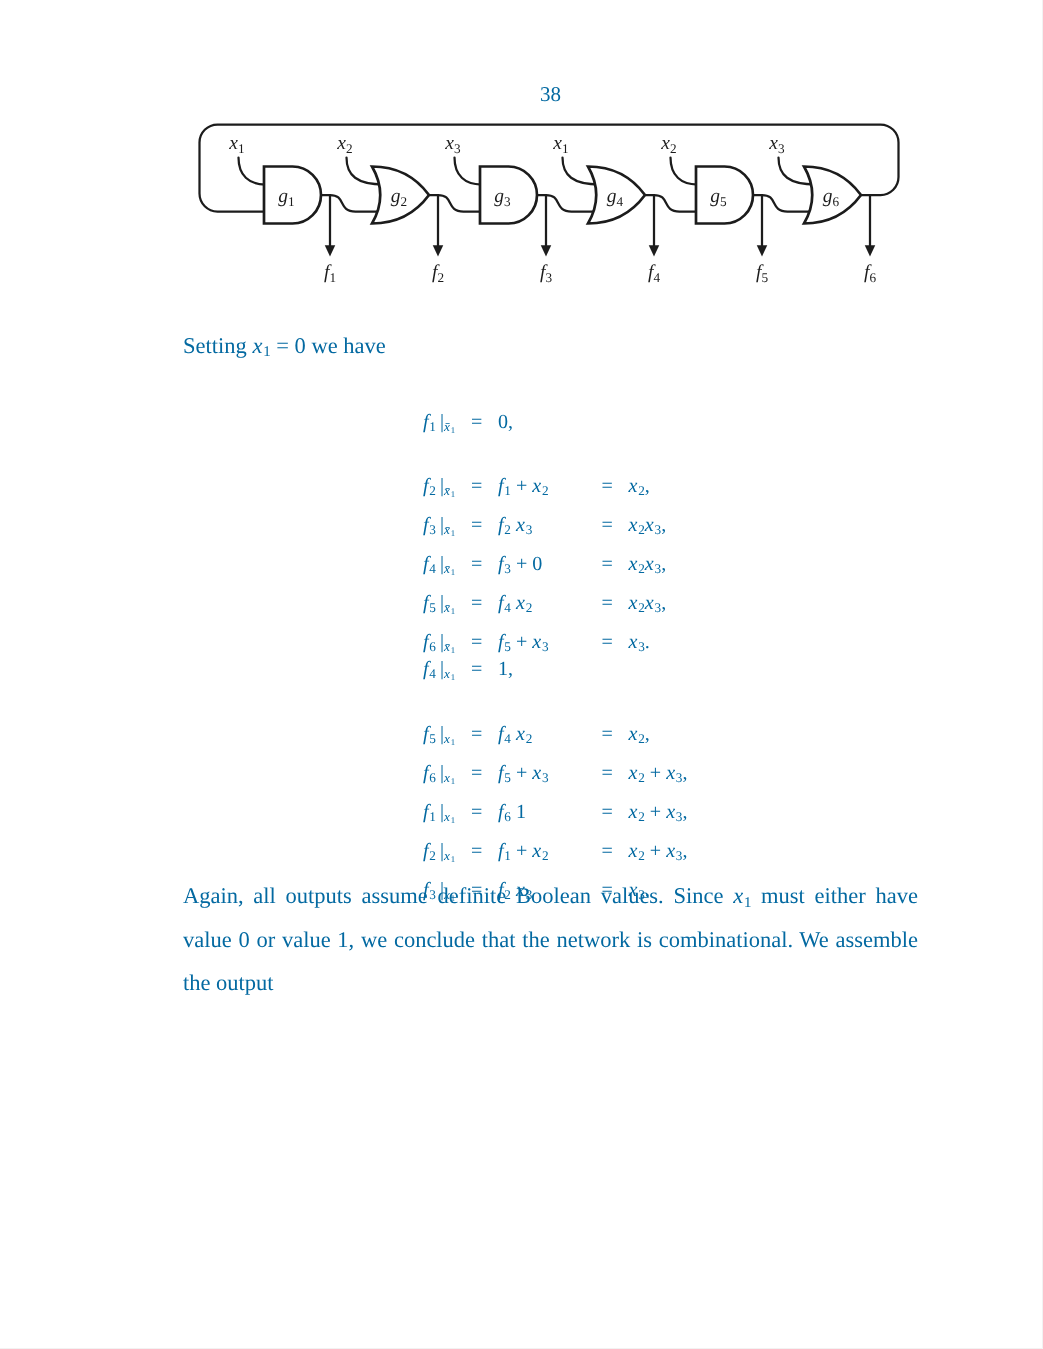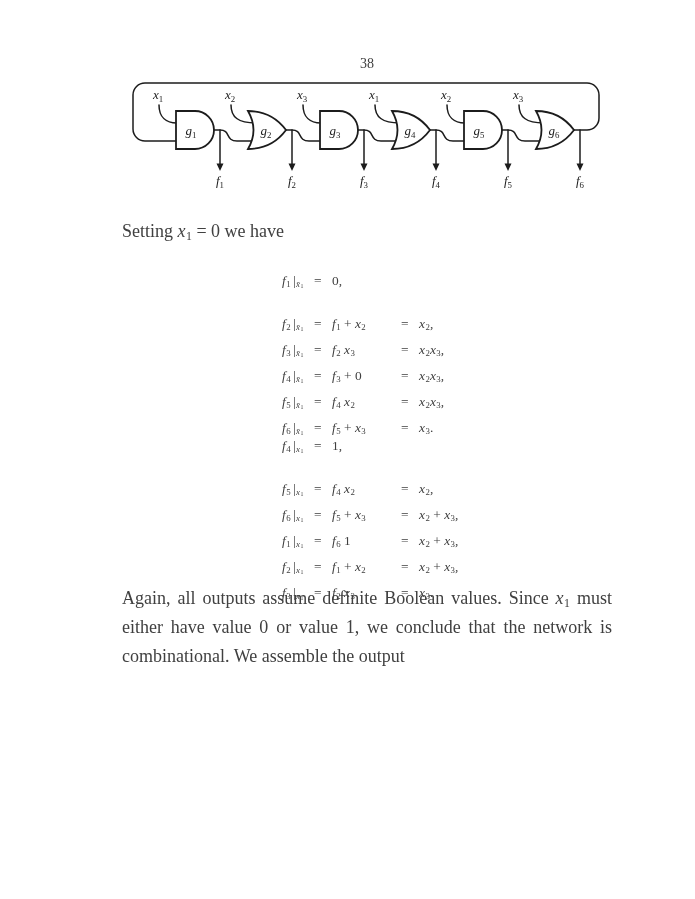--- a/index.html
+++ b/index.html
@@ -3,30 +3,30 @@
 <meta charset="utf-8">
 <style>
   * { margin:0; padding:0; box-sizing:border-box; }
   html,body { background:#f4f4f4; }
   .page {
     position:relative;
     width:695px; height:899px;
     background:#fff;
     outline:1px solid #ddd;
     font-family:"Liberation Serif","DejaVu Serif",serif;
-    color:#404040;
+    color:#0369a1;
     padding:55px 0 0 122px;
     overflow:hidden;
   }
   .content { width:490px; }
   .page-number { width:490px; text-align:center; font-size:14px; line-height:17px; height:17px; }
   .diagram-wrap { margin-top:5px; margin-left:-7px; width:500px; height:115px; }
   svg { display:block; font-family:"Liberation Serif","DejaVu Serif",serif; }
   .caption { width:490px; text-align:center; font-size:13.4px; line-height:19px; margin-top:8px; }
-  .para { width:490px; font-size:18px; line-height:29px; }
+  .para { width:490px; font-size:15px; line-height:29px; }
   .para.justify { text-align:justify; }
   .p1 { margin-top:25px; }
   .p2 { margin-top:7px; }
   .p3 { margin-top:10px; }
   .eqblock { margin-left:160px; font-size:13.4px; }
   .eq1 { margin-top:7px; }
   .eq2 { margin-top:9px; }
   .eqrow { display:flex; align-items:baseline; height:26px; line-height:26px; white-space:nowrap; }
   .ec1 { width:32px; }
   .ec2 { width:18px; }

